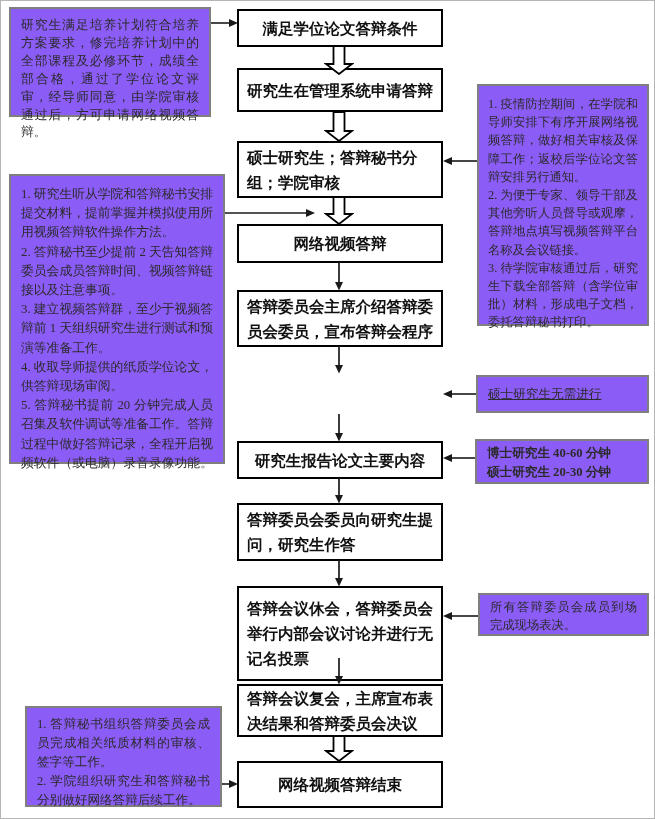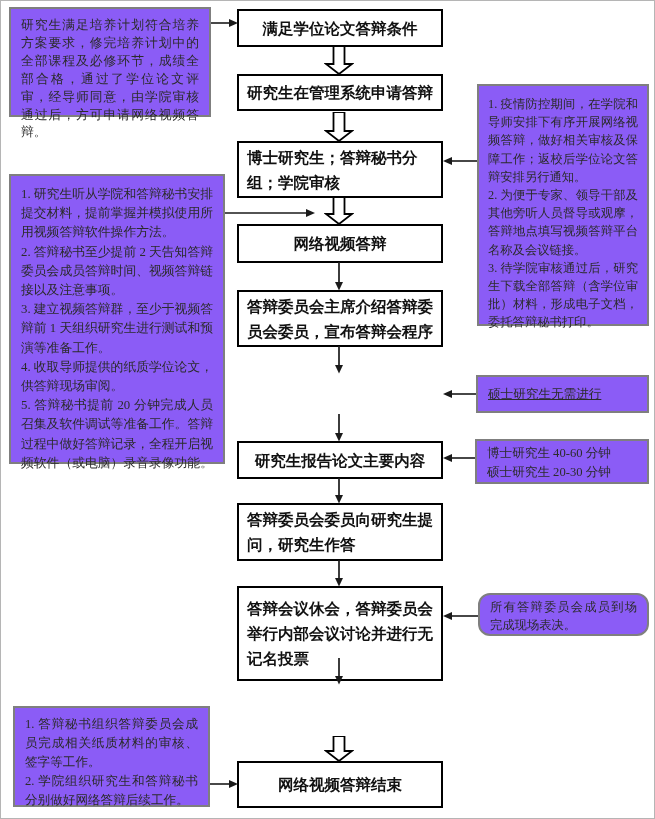--- a/index.html
+++ b/index.html
@@ -20,40 +20,41 @@
   .cnode.wrap{text-align:left;padding:2px 8px;}
   
   .note{
     position:absolute;box-sizing:border-box;background:#8b5cf6;
     border:2px solid #7f7f7f;color:#2b2b2b;text-align:justify;
     word-break:break-all;
   }
   .note .nline{margin:0;}
   .n-tl{left:8px;top:6px;width:202px;height:110px;padding:8px 10px;font-size:12.8px;line-height:17.9px;}
   .n-ml{left:8px;top:173px;width:216px;height:290px;padding:9px 10px;font-size:12.8px;line-height:19.2px;}
-  .n-bl{left:12px;top:705px;width:197px;height:101px;padding:7px 10px;font-size:12.6px;line-height:19px;}
+  .n-bl{left:24px;top:705px;width:197px;height:101px;padding:7px 10px;font-size:12.6px;line-height:19px;}
   .n-tr{left:476px;top:83px;width:172px;height:242px;padding:9px 9px;font-size:12.3px;line-height:18.2px;}
   .n-ms{left:475px;top:374px;width:173px;height:38px;display:flex;align-items:center;padding:0 10px;font-size:12.6px;text-decoration:underline;}
-  .n-du{left:474px;top:438px;width:174px;height:45px;padding:3px 10px;font-size:12.6px;line-height:19px;text-align:left;}
-  .n-vt{left:477px;top:592px;width:171px;height:43px;padding:3px 10px;font-size:12.3px;line-height:18px;border-radius:12px;}
+  .n-du{left:474px;top:438px;width:174px;height:45px;padding:3px 10px;font-size:12.6px;line-height:19px;text-align:left;font-weight:bold;}
+  .n-vt{left:477px;top:592px;width:171px;height:43px;padding:3px 10px;font-size:12.3px;line-height:18px;}
   .arrow{position:absolute;display:block;}
 </style>
 </head>
 <body>
 
 <div class="canvas">
 
   <div class="cnode center" style="top:8px;height:38px">满足学位论文答辩条件</div>
-  <div class="cnode center" style="top:73px;height:37px">研究生在管理系统申请答辩</div>
-  <div class="cnode wrap" style="top:140px;height:57px">博士研究生；答辩秘书分组；学院审核</div>
+  <div class="cnode center" style="top:67px;height:44px">研究生在管理系统申请答辩</div>
+  <div class="cnode wrap" style="top:140px;height:57px">硕士研究生；答辩秘书分组；学院审核</div>
   <div class="cnode center" style="top:223px;height:39px">网络视频答辩</div>
   <div class="cnode wrap" style="top:289px;height:57px">答辩委员会主席介绍答辩委员会委员，宣布答辩会程序</div>
   <div class="cnode center" style="top:440px;height:38px">研究生报告论文主要内容</div>
   <div class="cnode wrap" style="top:502px;height:58px">答辩委员会委员向研究生提问，研究生作答</div>
   <div class="cnode wrap" style="top:585px;height:95px">答辩会议休会，答辩委员会举行内部会议讨论并进行无记名投票</div>
+  <div class="cnode wrap" style="top:683px;height:53px">答辩会议复会，主席宣布表决结果和答辩委员会决议</div>
   <div class="cnode center" style="top:760px;height:47px">网络视频答辩结束</div>
 
   <svg class="arrow" style="left:323px;top:45px" width="30" height="29">
       <path d="M9.5,0 V18 H2 L15,28 L28,18 H20.5 V0 Z" fill="#fff" stroke="#000" stroke-width="1.8"></path>
     </svg>
   <svg class="arrow" style="left:323px;top:111px" width="30" height="30">
       <path d="M9.5,0 V19 H2 L15,29 L28,19 H20.5 V0 Z" fill="#fff" stroke="#000" stroke-width="1.8"></path>
     </svg>
   <svg class="arrow" style="left:323px;top:196px" width="30" height="28">
       <path d="M9.5,0 V17 H2 L15,27 L28,17 H20.5 V0 Z" fill="#fff" stroke="#000" stroke-width="1.8"></path>

